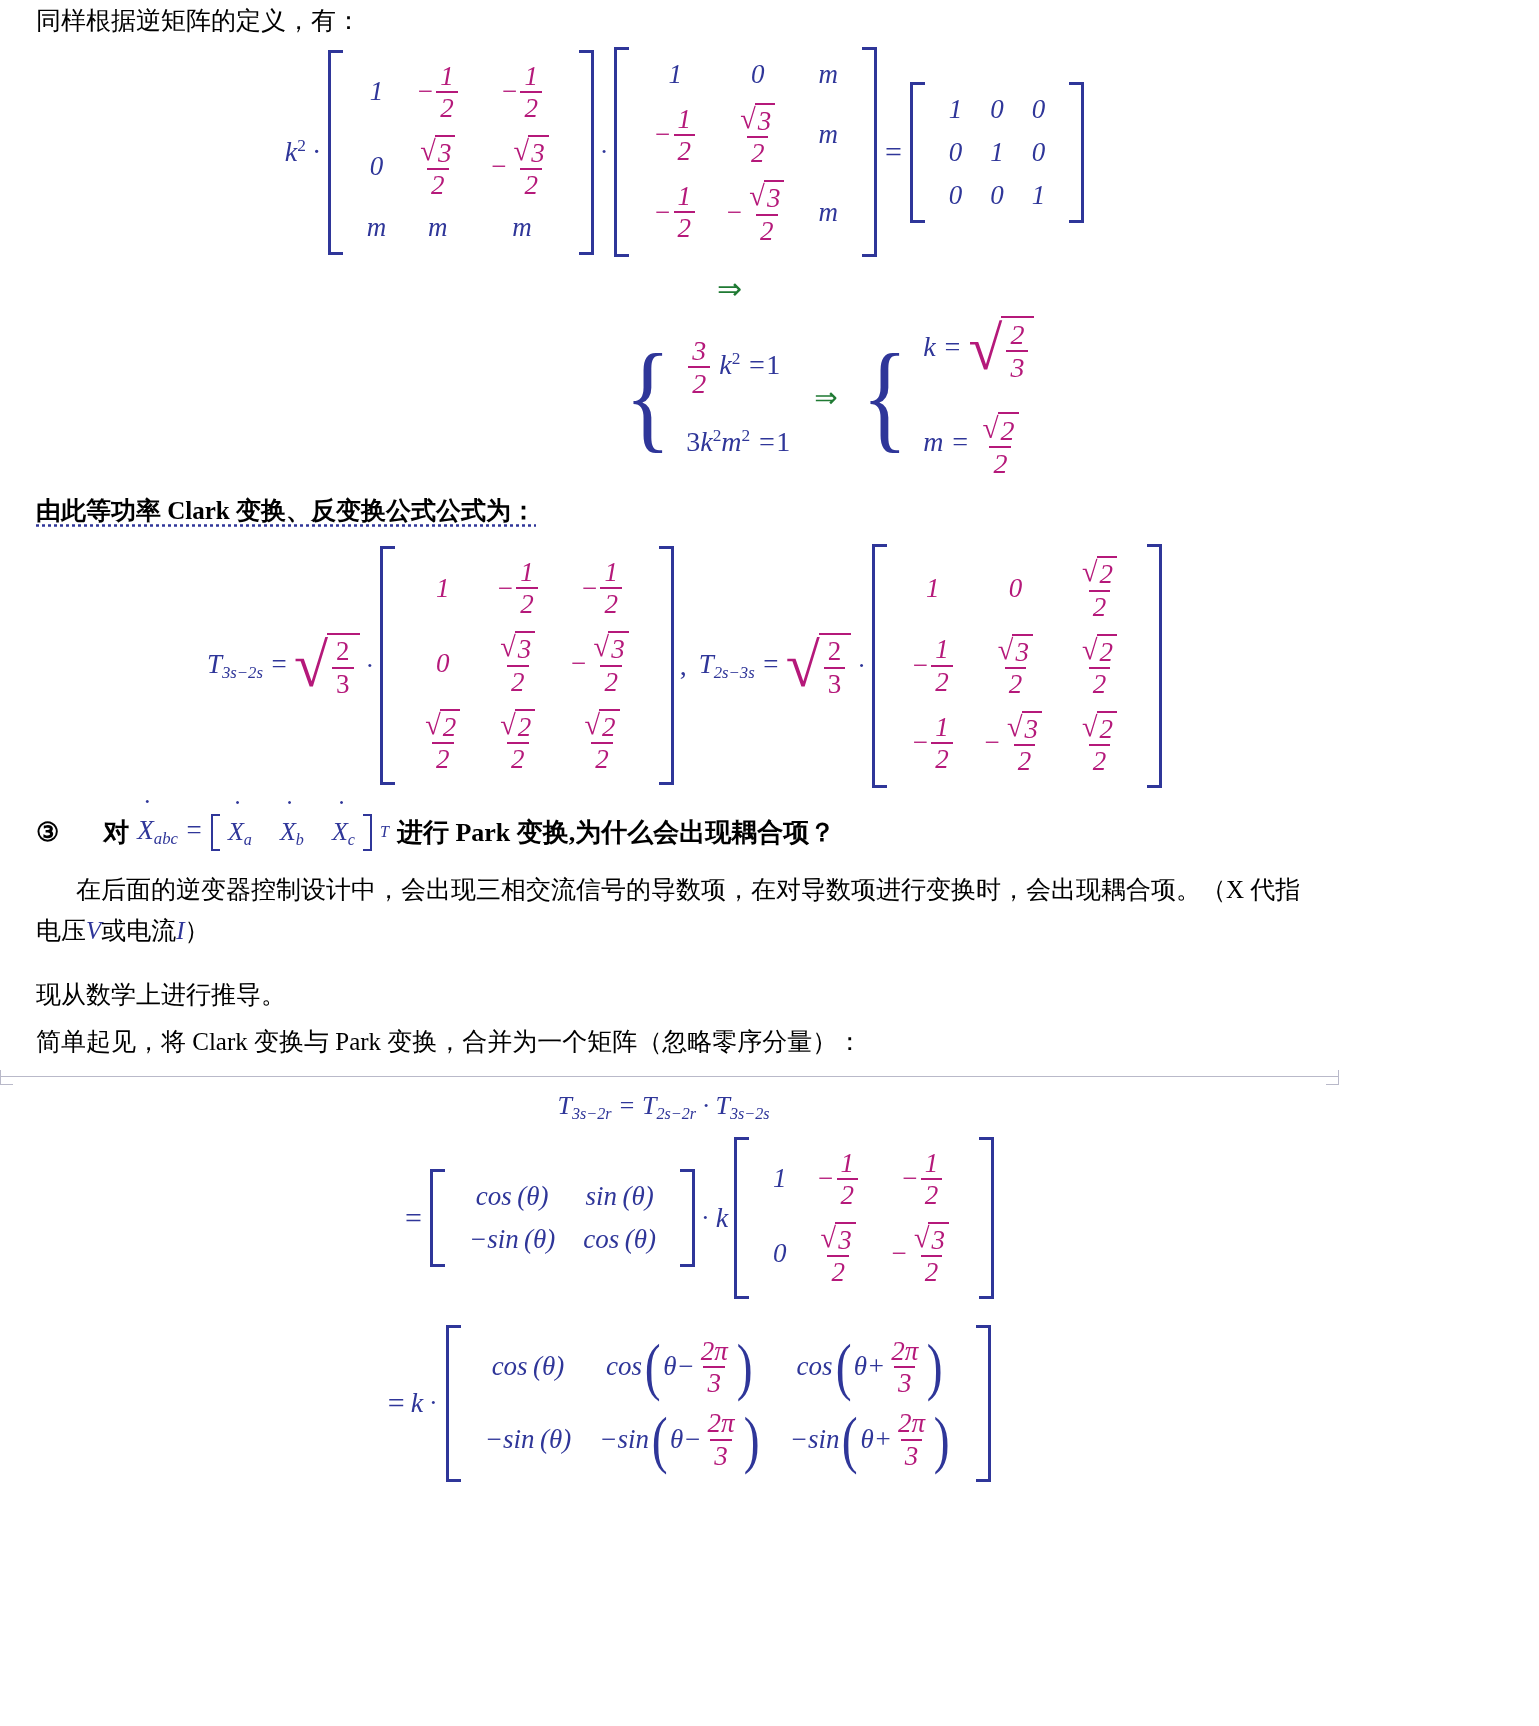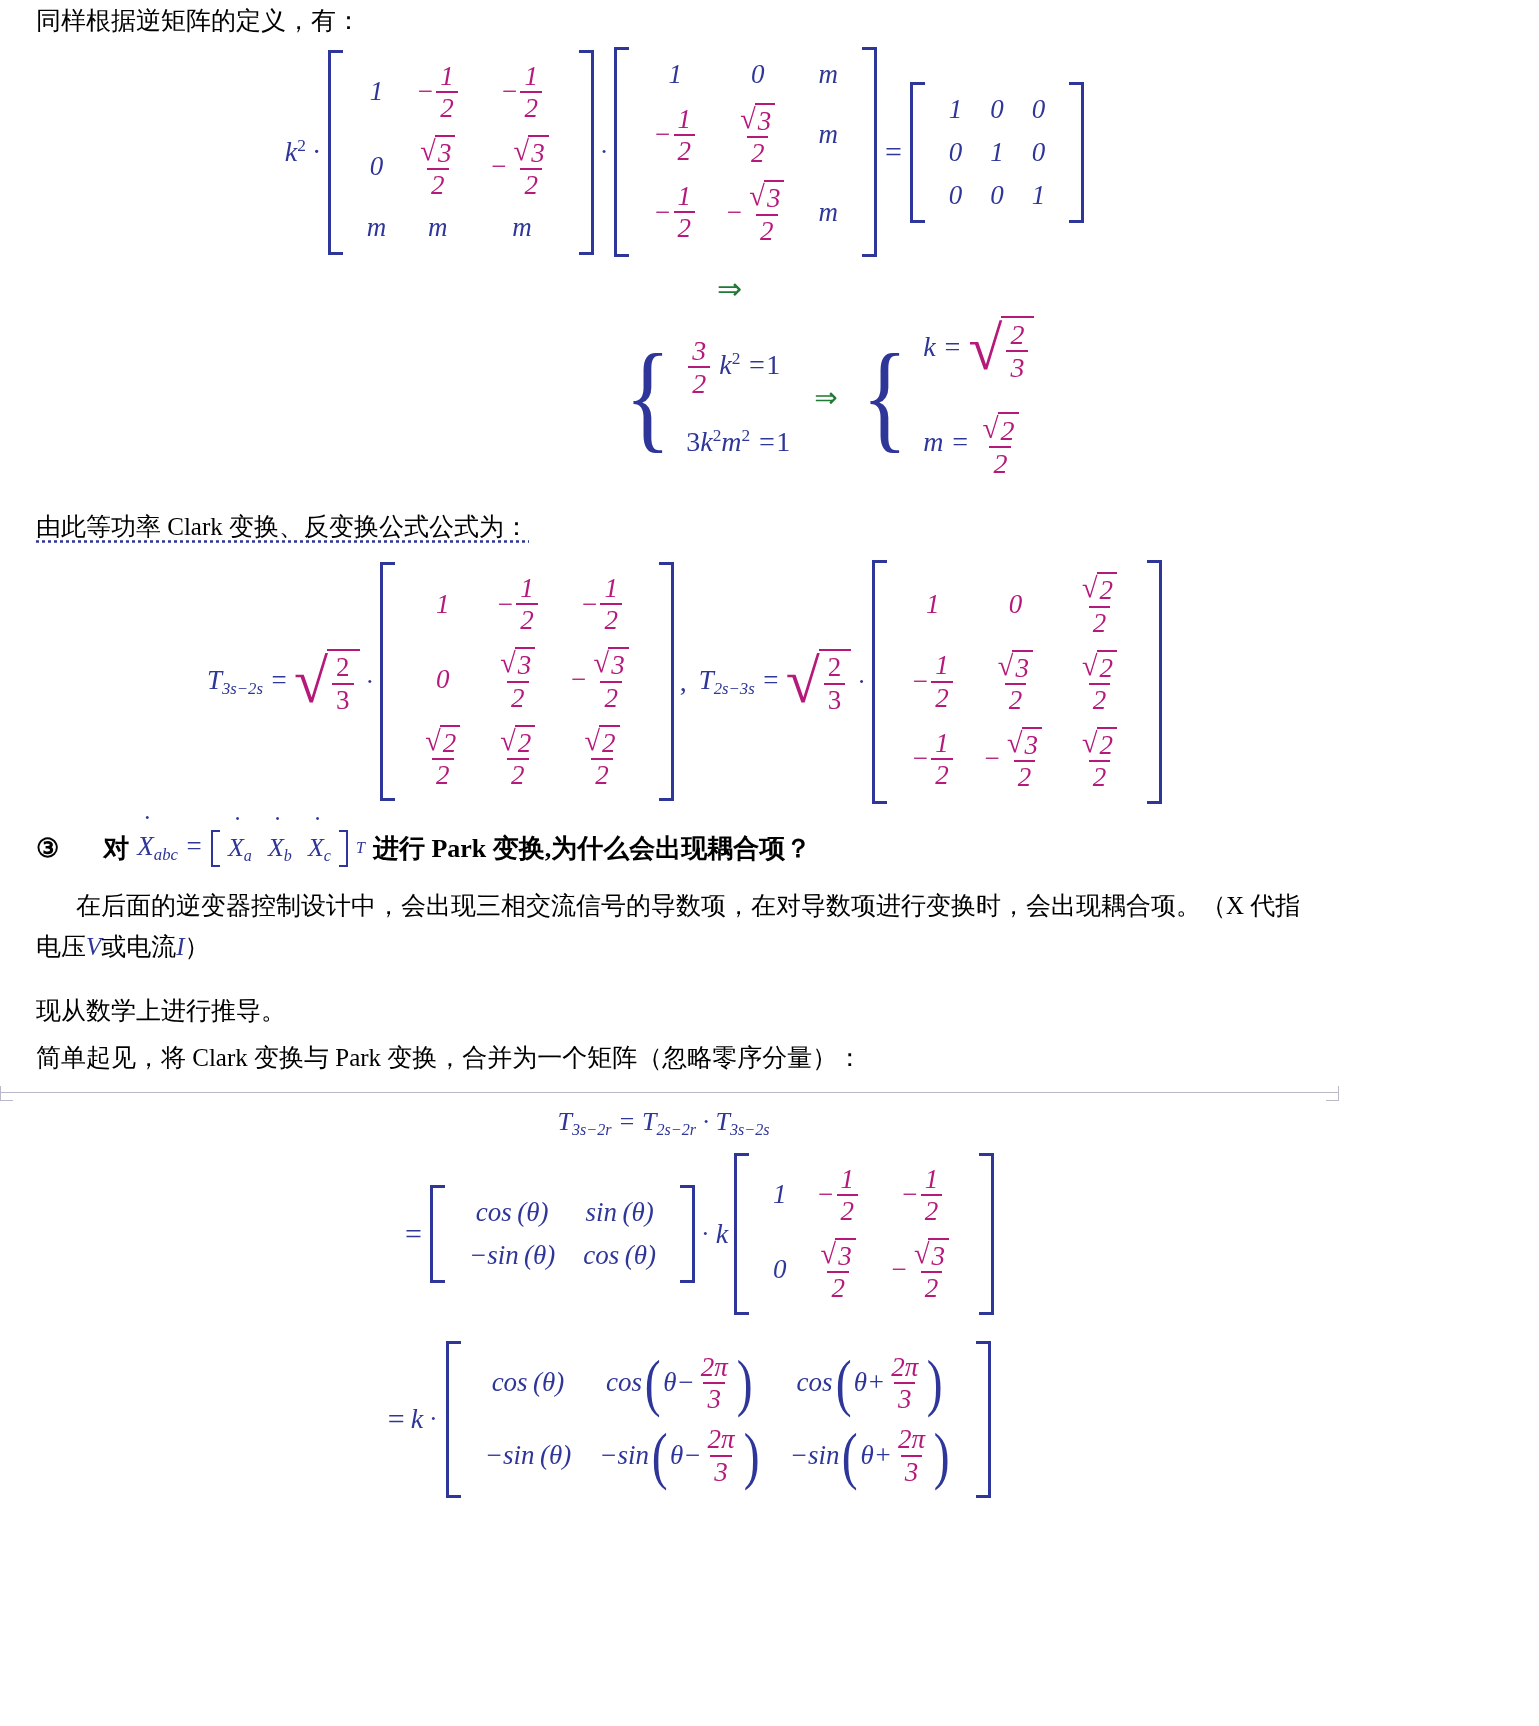--- a/index.html
+++ b/index.html
@@ -176,21 +176,21 @@
   }
   .sbr {
     display: inline-block;
     width: 7px;
     align-self: stretch;
     border-top: 2px solid #2f3699;
     border-bottom: 2px solid #2f3699;
   }
   .sbr.l { border-left: 2px solid #2f3699; }
   .sbr.r { border-right: 2px solid #2f3699; }
-  .sbinner { padding: 3px 8px; display: flex; gap: 16px; }
+  .sbinner { padding: 3px 8px; display: flex; gap: 28px; }
 
   .big-paren {
     display: inline-flex;
     align-items: center;
   }
   .paren {
     font-size: 2.35em;
     line-height: 0.85;
     font-style: normal;
     transform: scaleX(0.75);
@@ -344,21 +344,21 @@
                     <span class="radical">√</span>
                     <span class="radicand">2</span>
                   </span></span>
                 <span class="den">2</span>
               </span></span>
         </span>
       </span>
     </span>
   </div>
 
-  <div class="para underline-dotted" style="margin-top:28px;">由此等功率 Clark 变换、反变换公式公式为：</div>
+  <div class="para underline-dotted" style="margin-top:12px;font-weight:bold;">由此等功率 Clark 变换、反变换公式公式为：</div>
 
   <div class="eqrow" style="margin-top:12px; padding-left:30px;">
     <span class="math-blue" style="font-size:27px; font-style:italic; margin-right:6px;">T<span class="small-sub">3s−2s</span> =</span>
     <span class="math-red" style="font-size:27px; margin-right:4px;">
       <span class="sqrt">
           <span class="radical" style="font-size:2.3em;">√</span>
           <span class="radicand"><span class="frac">
               <span class="num">2</span>
               <span class="den">3</span>
             </span></span>

